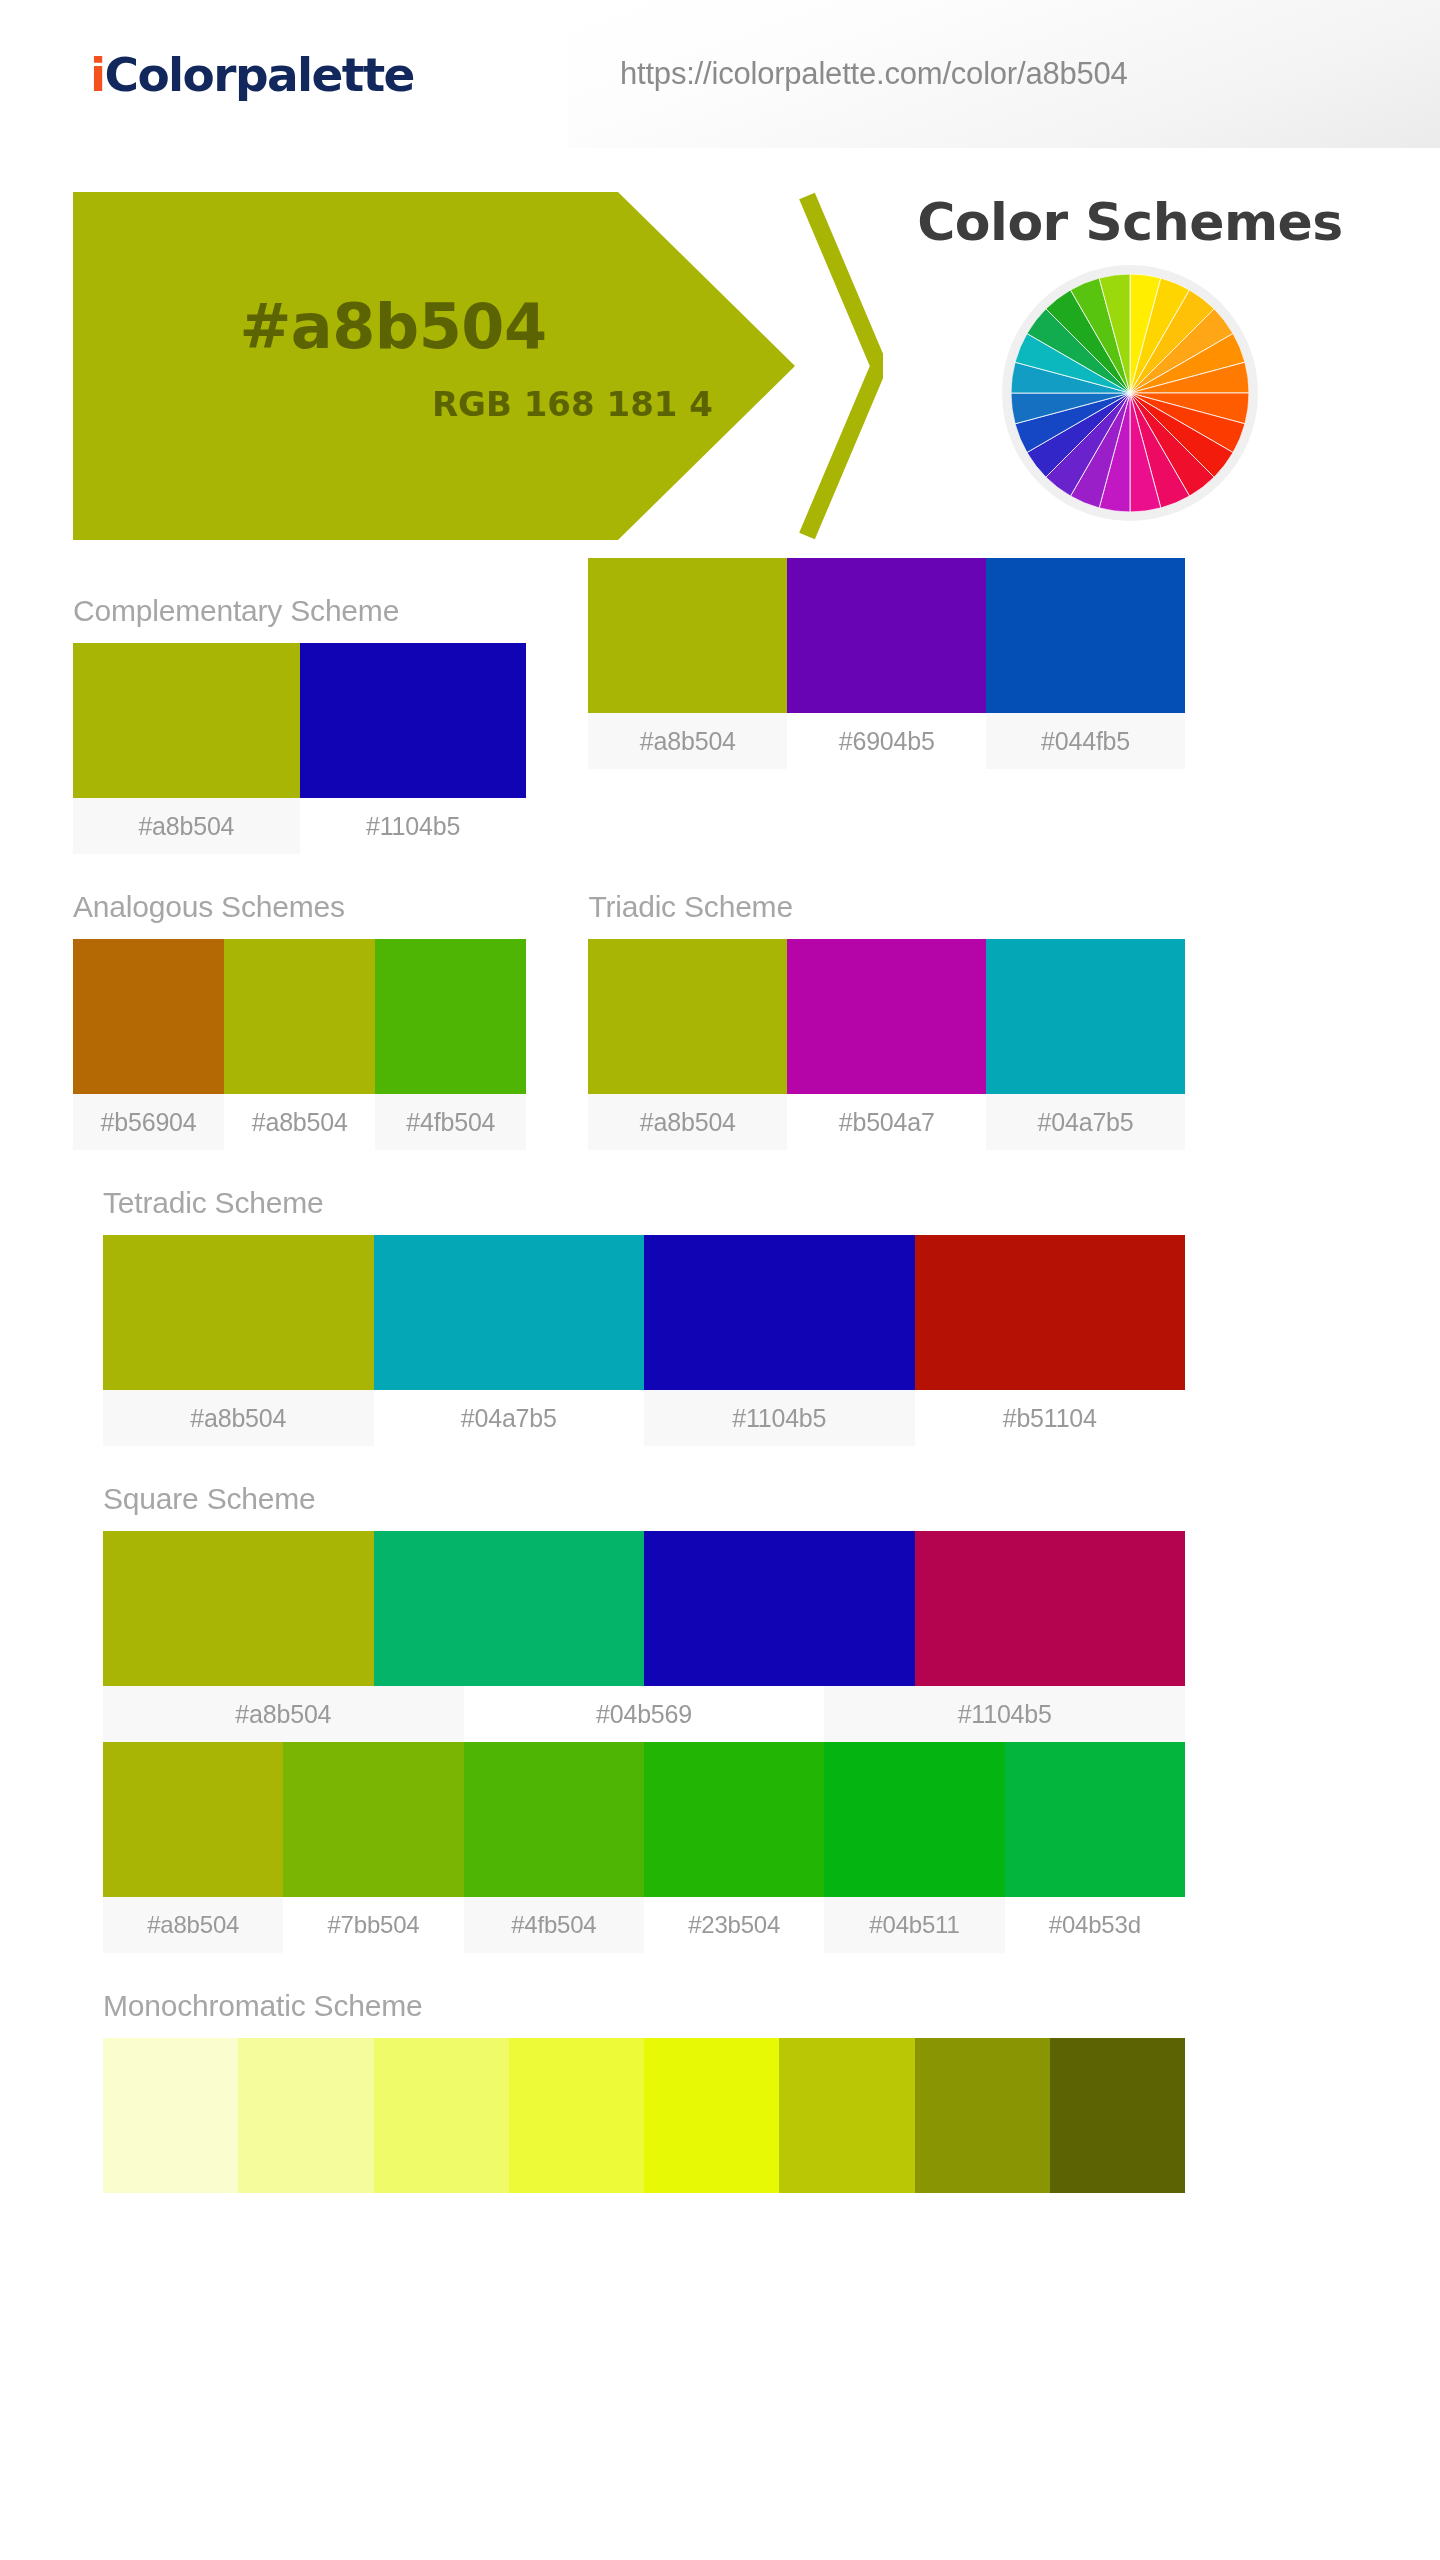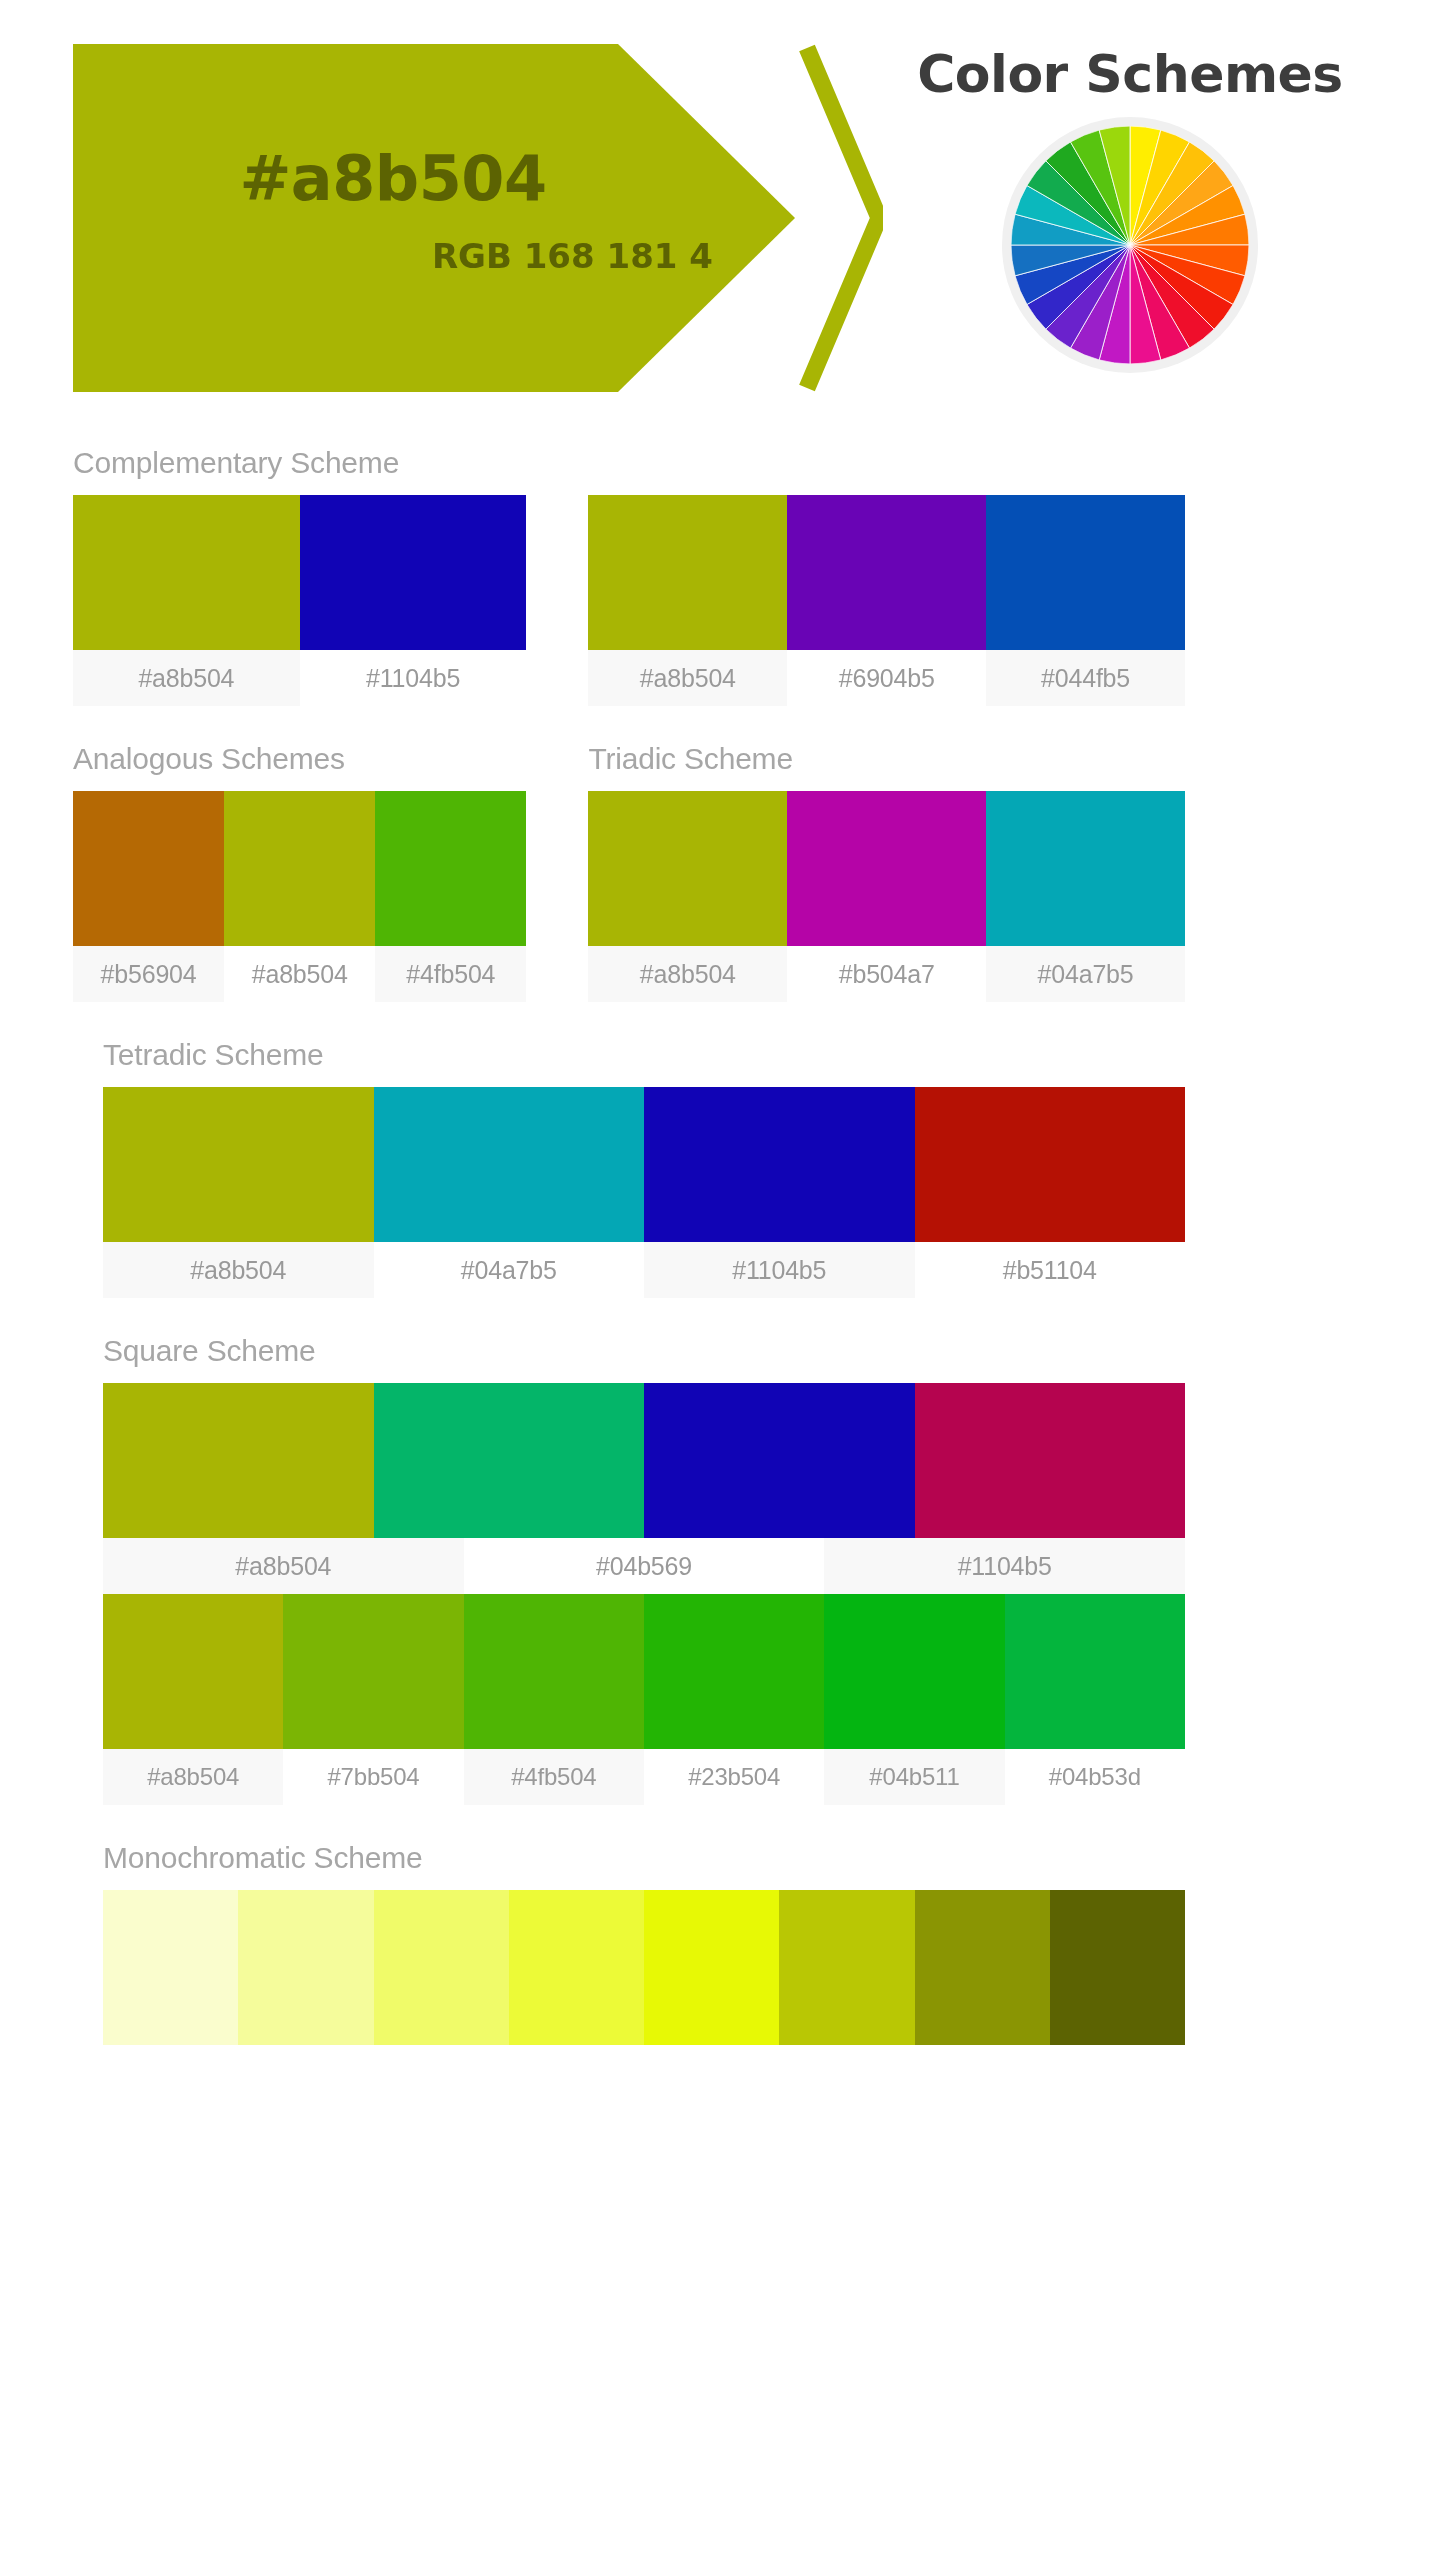--- a/index.html
+++ b/index.html
@@ -160,21 +160,20 @@
   
   .schemes {
     position: relative;
     width: 1440px;
     padding: 0 73px;
   }
 
   .scheme-row {
     display: flex;
     width: 1112px;
-    align-items: flex-end;
   }
   .scheme-block { position: relative; }
   .scheme-block.half { width: 532px; }
   .scheme-block.half.second { margin-left: 62px; width: 700px; }
   .scheme-block.full { width: 1294px; margin-left: 30px; }
 
   .scheme-label {
     font-size: 30px;
     color: #a6a6a6;
     font-family: "Liberation Sans", sans-serif;
@@ -209,20 +208,30 @@
   }
   .hex-cell.tint { background: #f8f8f8; }
   .hex-cell.plain { background: #ffffff; }
   .neutral .hex-cell { font-size: 24px; }
 </style>
 </head>
 <body>
 
 <div id="page">
 
+  <div class="header">
+    <div class="header-left">
+      <div class="logo">
+        <span class="logo-i">i</span><span class="logo-rest">Colorpalette</span>
+      </div>
+    </div>
+    <div class="header-right">
+      <div class="header-url">https://icolorpalette.com/color/a8b504</div>
+    </div>
+  </div>
 
   <div class="hero">
 
     <div class="hero-arrow-wrap">
       <div class="hero-arrow-main">
         <div class="hero-hex">#a8b504</div>
         <div class="hero-rgb">RGB 168 181 4</div>
       </div>
       <div class="hero-arrow-chevron">
         <svg width="92" height="348" viewBox="0 0 92 348">

